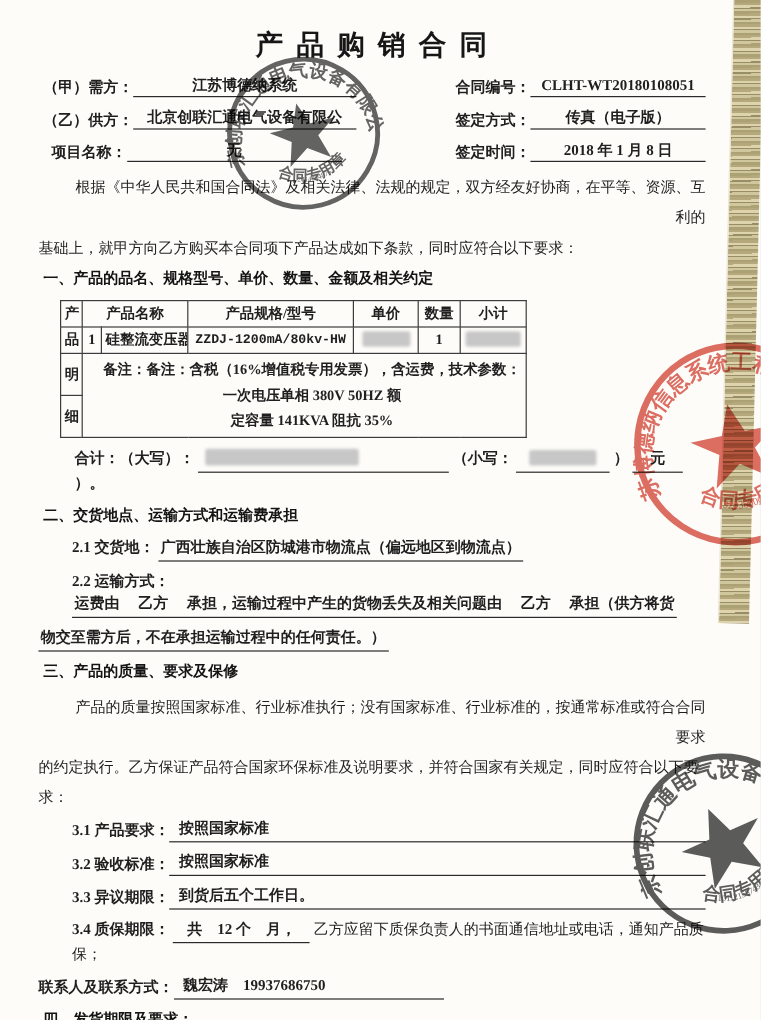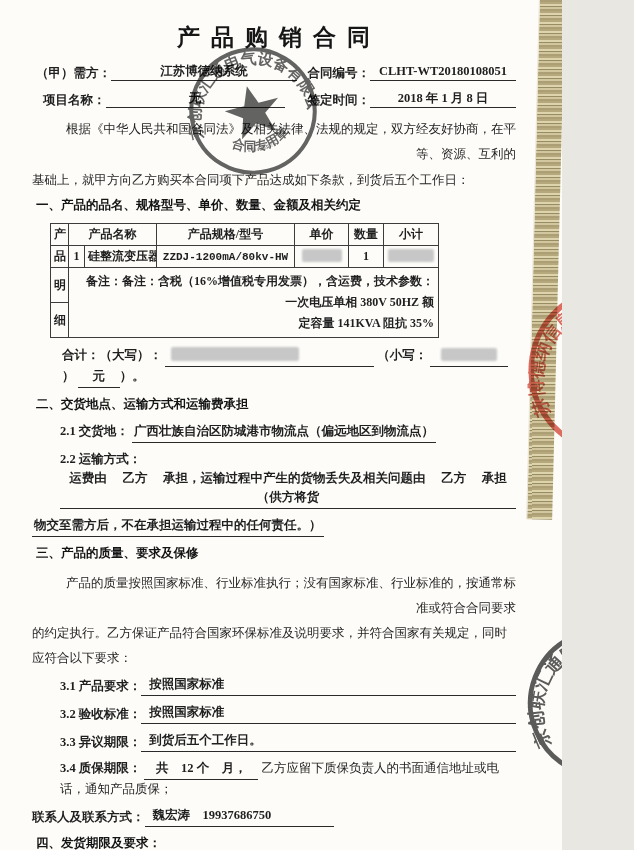--- a/index.html
+++ b/index.html
@@ -1,17 +1,17 @@
 <!DOCTYPE html>
 <html><head>
 <meta charset="utf-8">
 <style>
   html,body{margin:0;padding:0;background:#e9e7e2;}
   .page{
-    position:relative;width:562px;height:850px;overflow:hidden;
+    position:relative;width:634px;height:850px;overflow:hidden;
     background:#fdfcf9;
     font-family:"Liberation Serif","DejaVu Serif",serif;
     color:#1f1f1f;
   }
   .content{position:relative;padding:20px 46px 10px 32px;z-index:2;}
   .title{
     text-align:center;font-size:23px;font-weight:700;letter-spacing:11px;
     margin:2px 0 10px 10px;color:#161616;
   }
   .hrow{display:flex;align-items:flex-end;margin:0 0 9px 4px;font-size:12.5px;font-weight:700;line-height:16px;}
@@ -25,21 +25,21 @@
   .ind{text-indent:24px;text-align:right;}
   .it{margin-left:28px;}
   table.prod{
     border-collapse:collapse;margin:4px 0 8px 18px;table-layout:fixed;width:388px;
     font-size:12px;
   }
   table.prod th,table.prod td{
     border:1px solid #3c3c3c;padding:2px 3px;text-align:center;font-weight:700;
     overflow:hidden;white-space:nowrap;
   }
-  table.prod .rem{text-align:right;padding:3px 4px 3px 17px;white-space:normal;font-size:12px;line-height:21px;}
+  table.prod .rem{text-align:center;padding:3px 4px 3px 17px;white-space:normal;font-size:12px;line-height:21px;}
   .redact{
     display:inline-block;background:#c7c7c7;border-radius:2px;
     filter:blur(1.3px);vertical-align:-2px;
   }
   
   .stamp{position:absolute;z-index:3;mix-blend-mode:multiply;pointer-events:none;}
   
   .texture{
     position:absolute;z-index:1;right:-3px;top:-6px;width:25px;height:526px;
     background:repeating-linear-gradient(178deg,
@@ -59,28 +59,34 @@
 
     <div class="title">产品购销合同</div>
 
     <div class="hrow">
       <span>（甲）需方：</span>
       <span class="u" style="width:182px">江苏博德纳系统</span>
       <span class="sp">合同编号：</span>
       <span class="u" style="width:142px">CLHT-WT20180108051</span>
     </div>
     <div class="hrow">
+      <span>（乙）供方：</span>
+      <span class="u" style="width:182px">北京创联汇通电气设备有限公</span>
+      <span class="sp">签定方式：</span>
+      <span class="u" style="width:142px">传真（电子版）</span>
+    </div>
+    <div class="hrow">
       <span style="padding-left:7px">项目名称：</span>
       <span class="u" style="width:175px">无</span>
       <span class="sp">签定时间：</span>
       <span class="u" style="width:142px">2018 年 1 月 8 日</span>
     </div>
 
     <div class="ln ind" style="line-height:25px;margin-bottom:1px">根据《中华人民共和国合同法》及相关法律、法规的规定，双方经友好协商，在平等、资源、互利的</div>
-    <div class="ln" style="line-height:25px;margin-bottom:3px">基础上，就甲方向乙方购买本合同项下产品达成如下条款，到货后五个工作日：</div>
+    <div class="ln" style="line-height:25px;margin-bottom:3px">基础上，就甲方向乙方购买本合同项下产品达成如下条款，同时应符合以下要求：</div>
 
     <div class="head">一、产品的品名、规格型号、单价、数量、金额及相关约定</div>
 
     <table class="prod">
       <colgroup>
         <col style="width:18px">
           <col style="width:16px">
           <col style="width:72px">
         <col style="width:138px">
           <col style="width:54px">

